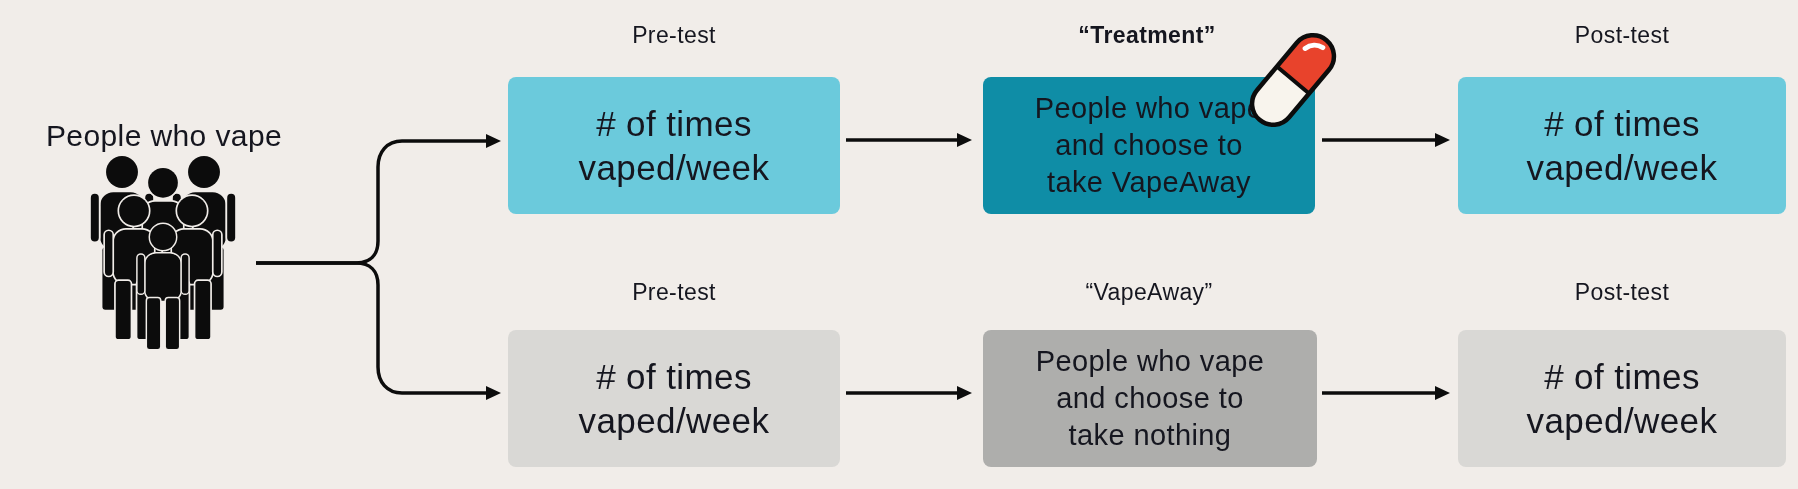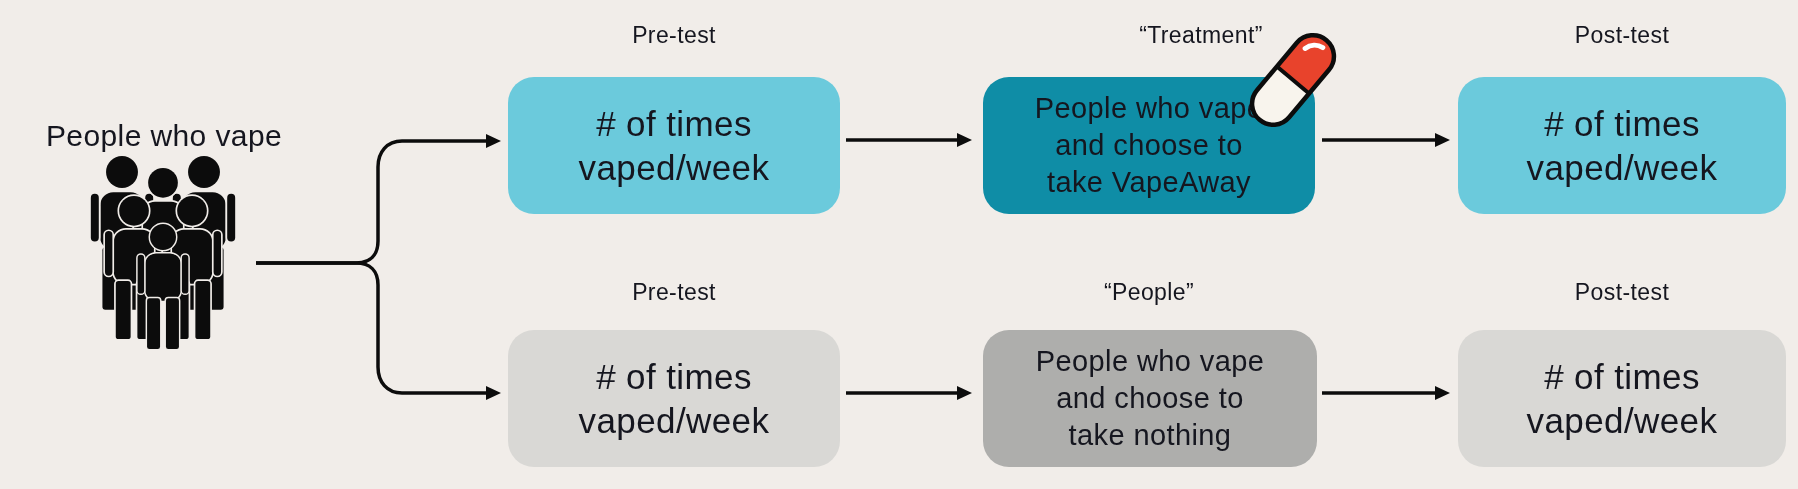--- a/index.html
+++ b/index.html
@@ -14,21 +14,21 @@
   }
   .overlay {
     position: absolute;
     left: 0; top: 0;
     z-index: 3;
     pointer-events: none;
   }
   .box {
     position: absolute;
     z-index: 2;
-    border-radius: 26px;
+    border-radius: 8px;
     display: flex;
     align-items: center;
     justify-content: center;
     text-align: center;
     white-space: pre-line;
     letter-spacing: 0.4px;
   }
   .box.measure { font-size: 35px; line-height: 44px; }
   .box.condition { font-size: 29px; line-height: 37px; }
   .blue  { background: var(--blue); }
@@ -55,33 +55,33 @@
   }
 </style>
 </head>
 <body>
 
 <div class="stage">
 
   <div class="pop-label">People who vape</div>
 
   <div class="step-label" style="left:508px; top:22px; width:332px;">Pre-test</div>
-  <div class="step-label" style="left:1035px; top:22px; width:332px;">“Treatment”</div>
+  <div class="step-label" style="left:981px; top:22px; width:332px;font-weight:bold;">“Treatment”</div>
   <div class="step-label" style="left:1458px; top:22px; width:328px;">Post-test</div>
 
   <div class="box measure blue" style="left:508px; top:77px; width:332px; height:137px;"># of times
 vaped/week</div>
   <div class="box condition teal" style="left:983px; top:77px; width:332px; height:137px;">People who vape
 and choose to
 take VapeAway</div>
   <div class="box measure blue" style="left:1458px; top:77px; width:328px; height:137px;"># of times
 vaped/week</div>
 
   <div class="step-label" style="left:508px; top:279px; width:332px;">Pre-test</div>
-  <div class="step-label" style="left:983px; top:279px; width:332px;">“People”</div>
+  <div class="step-label" style="left:983px; top:279px; width:332px;">“VapeAway”</div>
   <div class="step-label" style="left:1458px; top:279px; width:328px;">Post-test</div>
 
   <div class="box measure grayLightBg" style="left:508px; top:330px; width:332px; height:137px;"># of times
 vaped/week</div>
   <div class="box condition grayDarkBg" style="left:983px; top:330px; width:334px; height:137px;">People who vape
 and choose to
 take nothing</div>
   <div class="box measure grayLightBg" style="left:1458px; top:330px; width:328px; height:137px;"># of times
 vaped/week</div>
 

